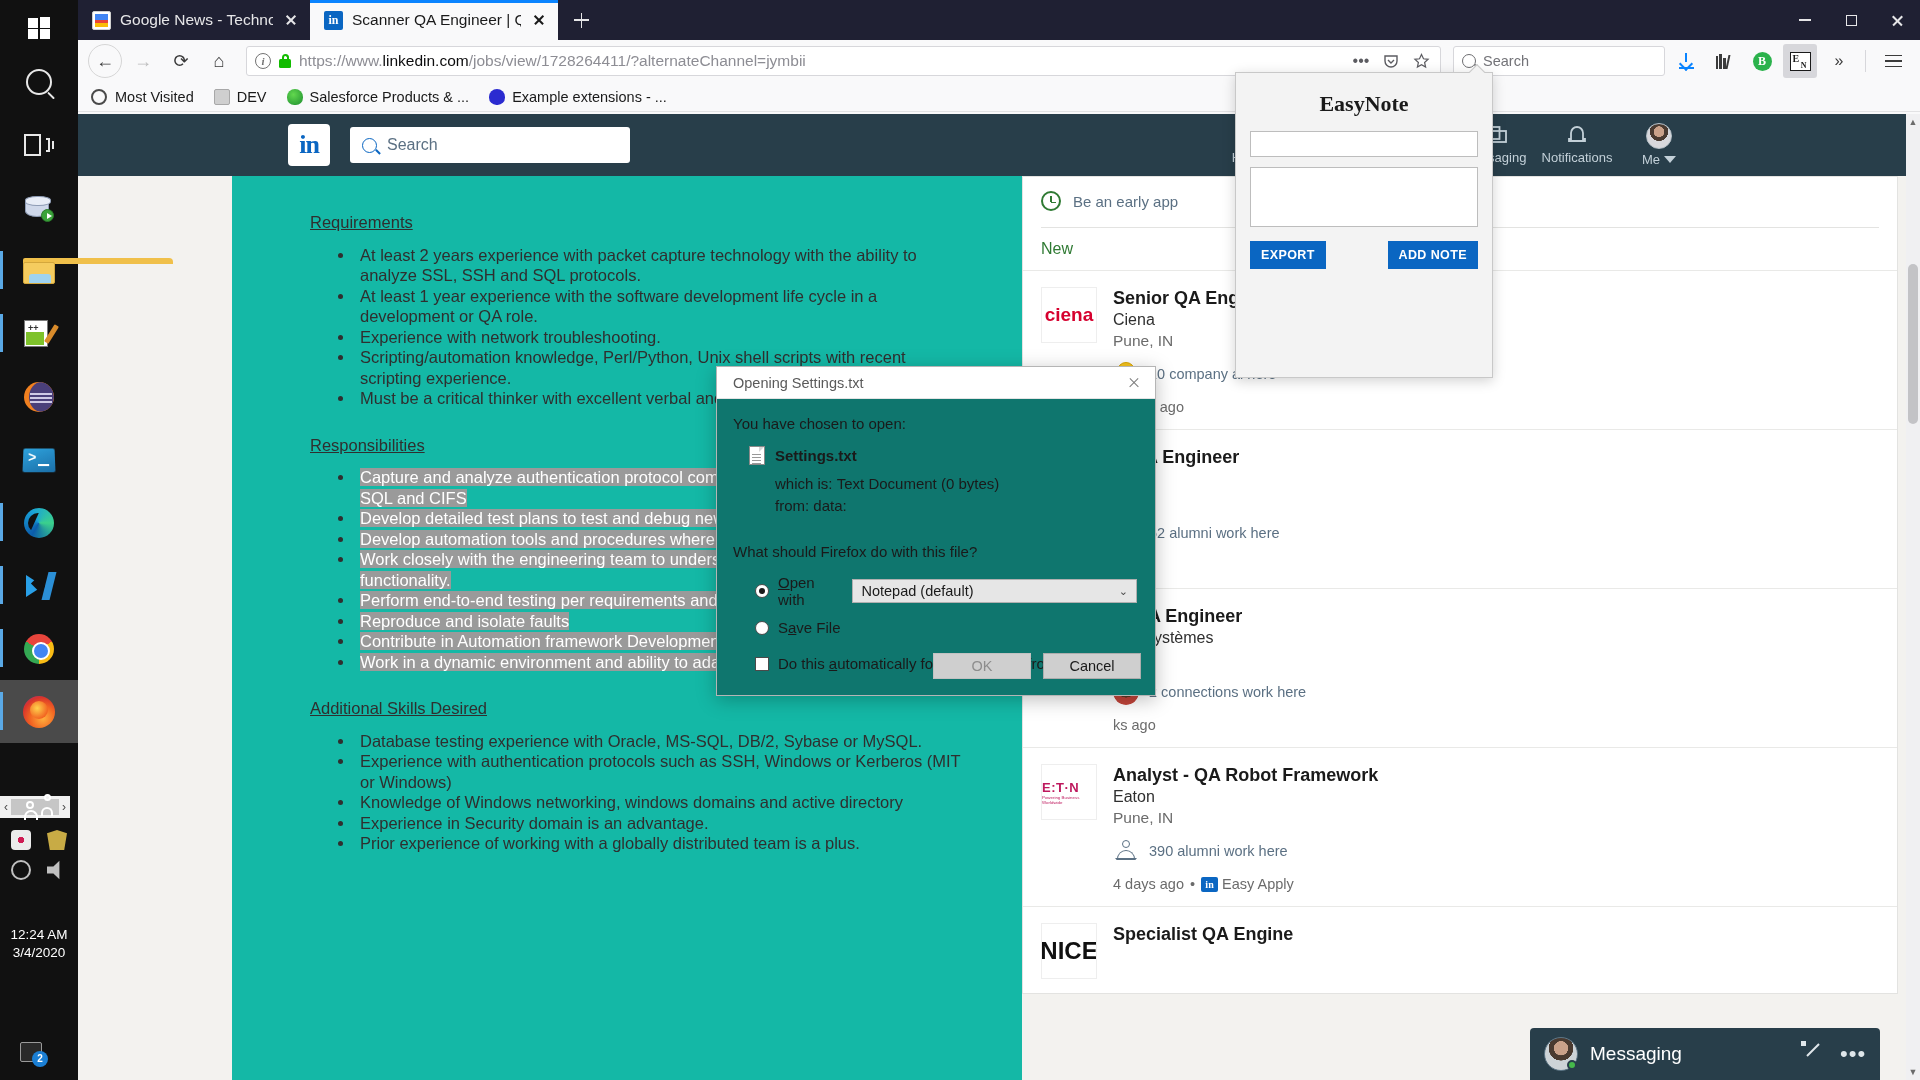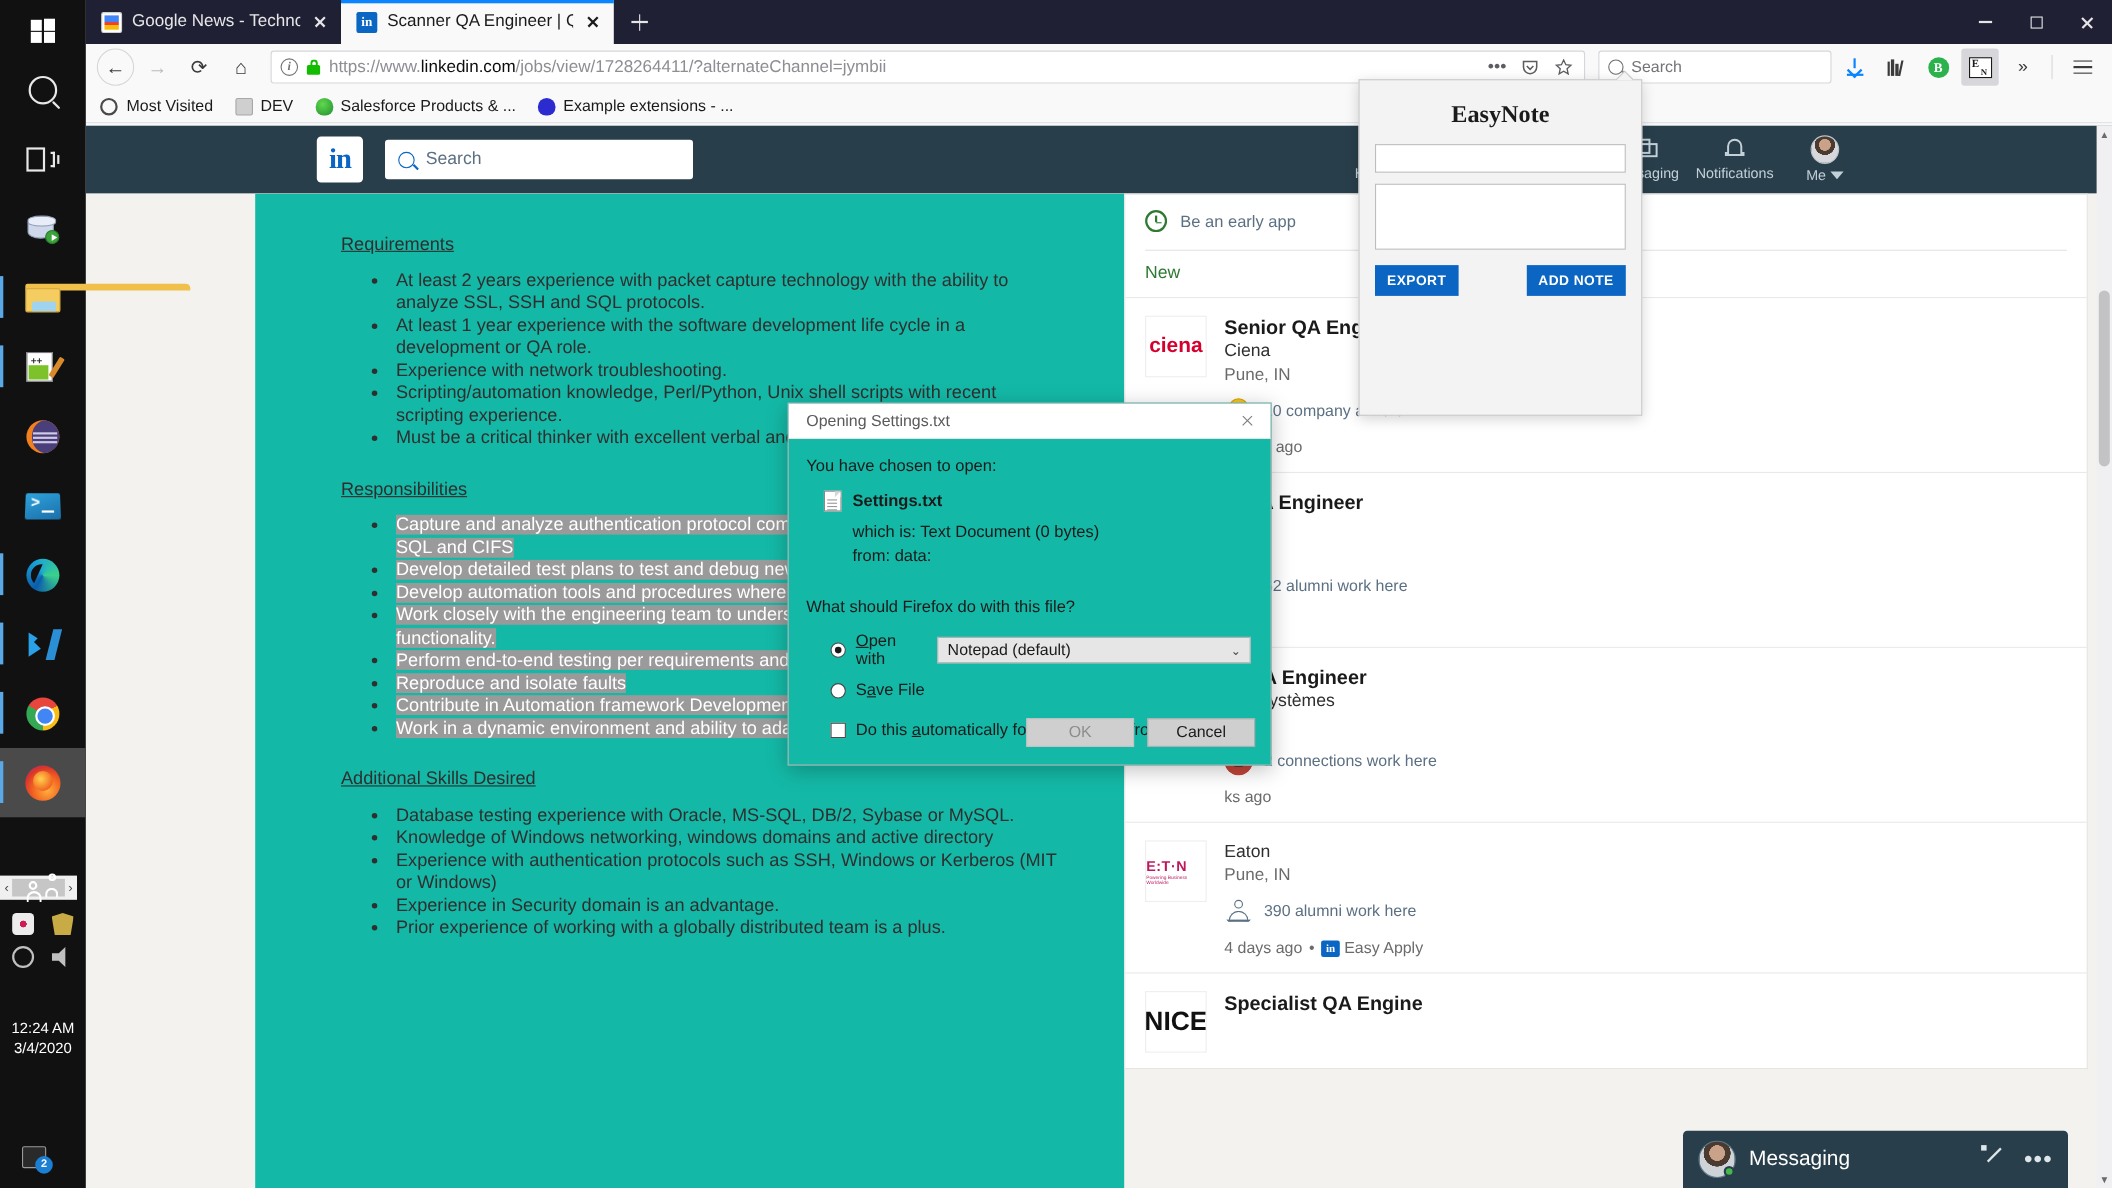--- a/index.html
+++ b/index.html
@@ -321,21 +321,21 @@
   }
   .ext-title{ text-align:center; font:700 22px "Liberation Serif",serif; color:#1a1a1a; padding:18px 0 14px;}
   .ext-input{ margin:0 14px; height:26px; background:#fff; border:1px solid #bdbdbd; }
   .ext-area{ margin:10px 14px 0; height:60px; background:#fff; border:1px solid #bdbdbd; }
   .ext-btnrow{ display:flex; justify-content:space-between; padding:14px 14px 0;}
   .ext-btn{ background:#0a66c2; color:#fff; font-size:12.5px; font-weight:700; letter-spacing:.4px;
     padding:7px 11px; border:none; cursor:pointer; }
 
   
   .dlg{
-    position:absolute; left:716px; top:366px; width:440px; height:330px; background:#14b8a6;
+    position:absolute; left:716px; top:366px; width:440px; height:330px; background:#0f766e;
     border:1px solid #b5b5b5; box-shadow:0 4px 18px rgba(0,0,0,.25); z-index:80;
   }
   .dlg-titlebar{ height:32px; background:#ffffff; display:flex; align-items:center;
     padding:0 8px 0 16px; border-bottom:1px solid #e4e4e4;}
   .dlg-title{ font-size:14.5px; color:#5a5a5a; flex:1;}
   .dlg-close{ width:26px;height:26px;position:relative;cursor:pointer;}
   .dlg-close:before,.dlg-close:after{content:'';position:absolute;left:7px;top:12.5px;width:12px;height:1.3px;background:#7a7a7a;}
   .dlg-close:before{transform:rotate(45deg);} .dlg-close:after{transform:rotate(-45deg);}
   .dlg-body{ padding:16px 18px 0 16px; font-size:15px; color:#1a1a1a;}
   .dlg-line{ margin-bottom:14px; }
@@ -698,22 +698,22 @@
             <li><span class="sel">Work closely with the engineering team to understand product architecture and functionality.</span></li>
             <li><span class="sel">Perform end-to-end testing per requirements and maintain test plans.</span></li>
             <li><span class="sel">Reproduce and isolate faults</span></li>
             <li><span class="sel">Contribute in Automation framework Development/Enhancement</span></li>
             <li><span class="sel">Work in a dynamic environment and ability to adapt quickly to changes.</span></li>
           </ul>
 
           <div class="jh mt">Additional Skills Desired</div>
           <ul class="jl">
             <li><span>Database testing experience with Oracle, MS-SQL, DB/2, Sybase or MySQL.</span></li>
+            <li><span>Experience with authentication protocols such as SSH, Windows or Kerberos (MIT or Windows)</span></li>
             <li><span>Knowledge of Windows networking, windows domains and active directory</span></li>
-            <li><span>Experience with authentication protocols such as SSH, Windows or Kerberos (MIT or Windows)</span></li>
             <li><span>Experience in Security domain is an advantage.</span></li>
             <li><span>Prior experience of working with a globally distributed team is a plus.</span></li>
           </ul>
         </div>
 
         <div class="job-aside">
           <div class="aside-card">
             <div class="early">
               <span class="clock-ic"></span>
               <span>Be an early app</span>
@@ -779,20 +779,21 @@
                 </div>
                 <div class="jago">ks ago</div>
               </div>
             </div>
 
             <div class="jitem">
               <div class="jlogo">
                 <span class="logo-eaton">E:T·N<small>Powering Business Worldwide</small></span>
               </div>
               <div class="jinfo">
+                <div class="jtitle">Analyst - QA Robot Framework</div>
                 <div class="jco">Eaton</div>
                 <div class="jloc">Pune, IN</div>
                 <div class="jmeta">
                   <span class="mi">
                       <span class="grp-ic">
                         <i></i>
                         <i></i>
                         <i></i>
                       </span>
                     </span>

